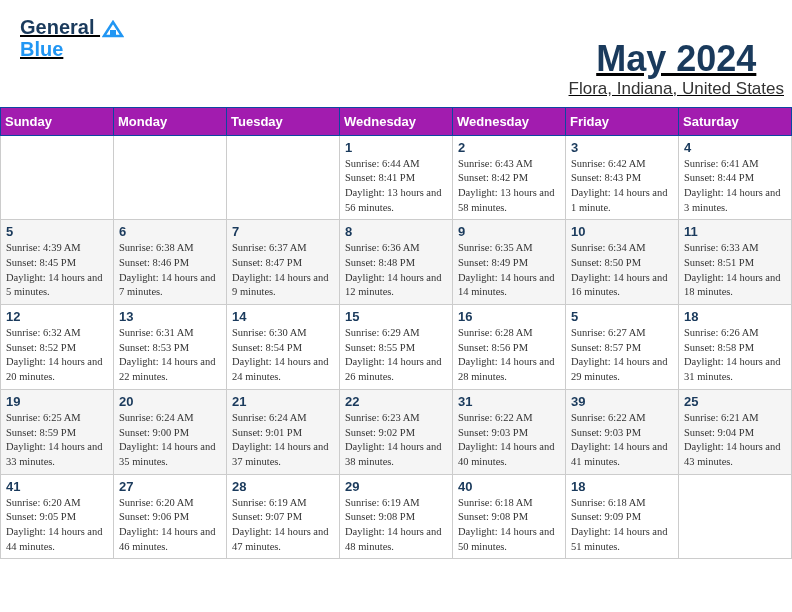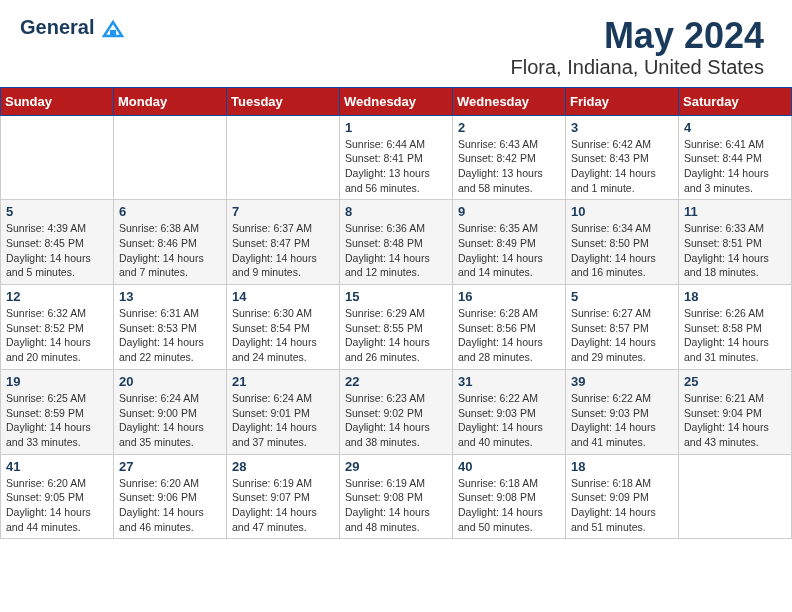--- a/index.html
+++ b/index.html
@@ -6,55 +6,57 @@
     body {
       font-family: Arial, sans-serif;
       background: #fff;
       width: 792px;
       min-height: 612px;
     }
     .header {
       display: flex;
       justify-content: space-between;
       align-items: flex-start;
-      padding: 16px 28px 8px 20px;
+      padding: 16px 8px 8px 20px;
+      text-decoration: underline;
     }
     .logo {
       display: flex;
       align-items: center;
     }
     .logo-text {
       font-size: 20px;
       font-weight: bold;
       color: #1a3a5c;
       line-height: 1.1;
     }
     .logo-text span {
       color: #2196F3;
     }
     .title-block {
-      text-align: right;
+      text-align: center;
+      margin-top: 23px;
     }
     .month-title {
       font-size: 36px;
       font-weight: bold;
       color: #1a3a5c;
       line-height: 1.1;
     }
     .location {
-      font-size: 20px;
+      font-size: 17px;
       color: #333;
     }
     .calendar {
       width: 100%;
       border-collapse: collapse;
       margin: 0;
     }
     .calendar th {
-      background: #b91c1c;
+      background: #a21caf;
       color: #fff;
       font-size: 13px;
       font-weight: bold;
       padding: 6px 4px;
       text-align: left;
       border: 1px solid #0d47a1;
     }
     .calendar td {
       border: 1px solid #ccc;
       vertical-align: top;
@@ -69,39 +71,41 @@
     .day-num {
       font-size: 13px;
       font-weight: bold;
       color: #1a3a5c;
       margin-bottom: 2px;
     }
     .day-info {
       font-size: 10.5px;
       color: #333;
       line-height: 1.4;
+      font-family: Liberation Serif, serif;
     }
     .empty-cell {
       background: #fff !important;
     }
   </style>
 </head>
 <body>
 
 <div class="header">
   <div class="logo">
     <div>
       <div style="display:flex;align-items:center;">
         <span class="logo-text">General
           <svg width="22" height="18" viewBox="0 0 22 18" style="vertical-align:middle;margin-left:2px;">
             <polygon points="2,16 11,2 20,16" fill="none" stroke="#2196F3" stroke-width="2.5"></polygon>
             <polygon points="8,16 14,16 14,10 8,10" fill="#2196F3"></polygon>
           </svg>
         </span>
       </div>
+      <div class="logo-text"><span>Blue</span></div>
     </div>
   </div>
   <div class="title-block">
     <div class="month-title">May 2024</div>
     <div class="location">Flora, Indiana, United States</div>
   </div>
 </div>
 
 <table class="calendar">
   <thead>

